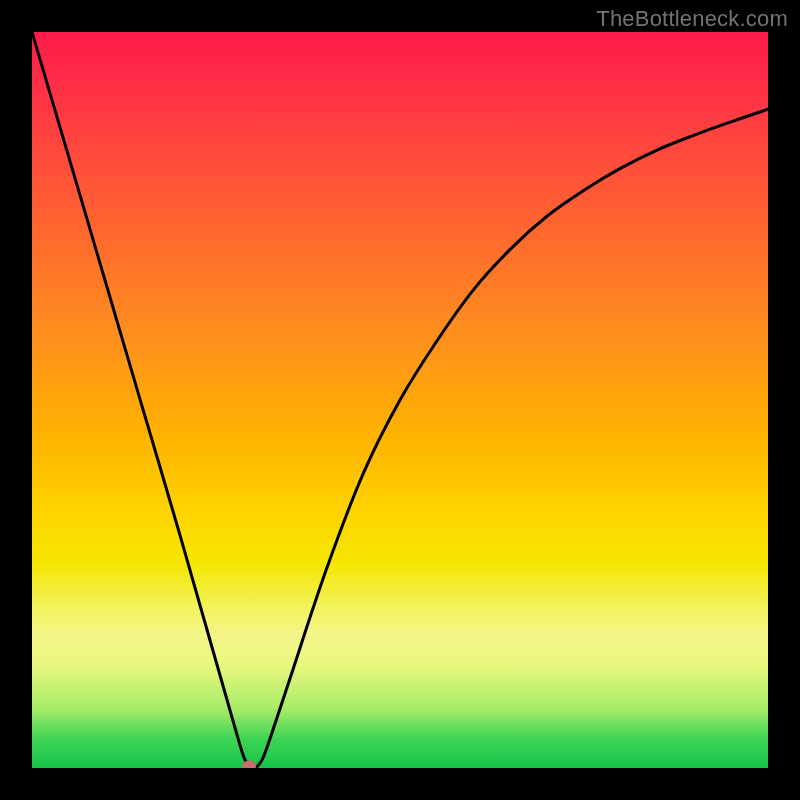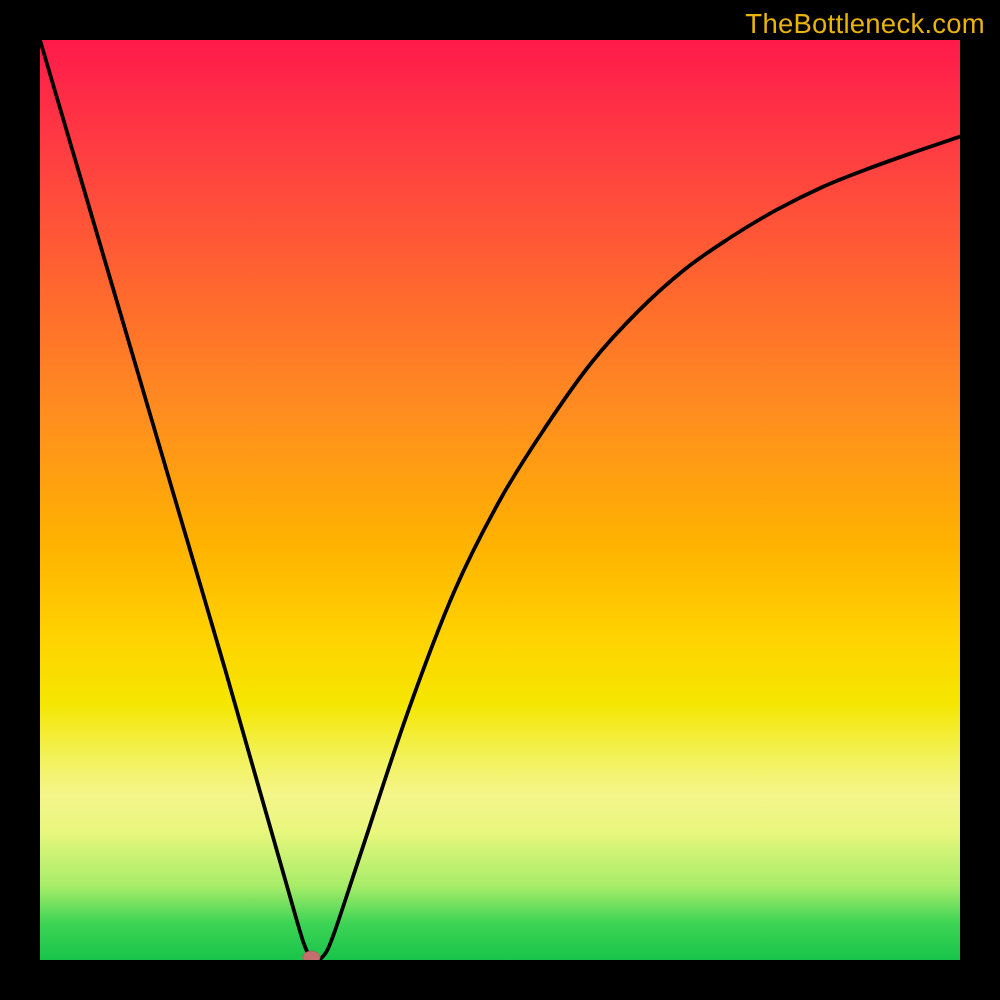--- a/index.html
+++ b/index.html
@@ -37,21 +37,21 @@
       #e9f77d 86%,
       #a6ec68 92%,
       #3ed455 96%,
       #17c44a 100%
     );
   }
   .watermark {
     position: absolute;
     top: 6px;
     right: 12px;
-    color: #eab308;
+    color: #737373;
     font-size: 22px;
     font-weight: 500;
     letter-spacing: 0.2px;
     user-select: none;
   }
   .curve-svg {
     position: absolute;
     left: 0;
     top: 0;
     width: 736px;

